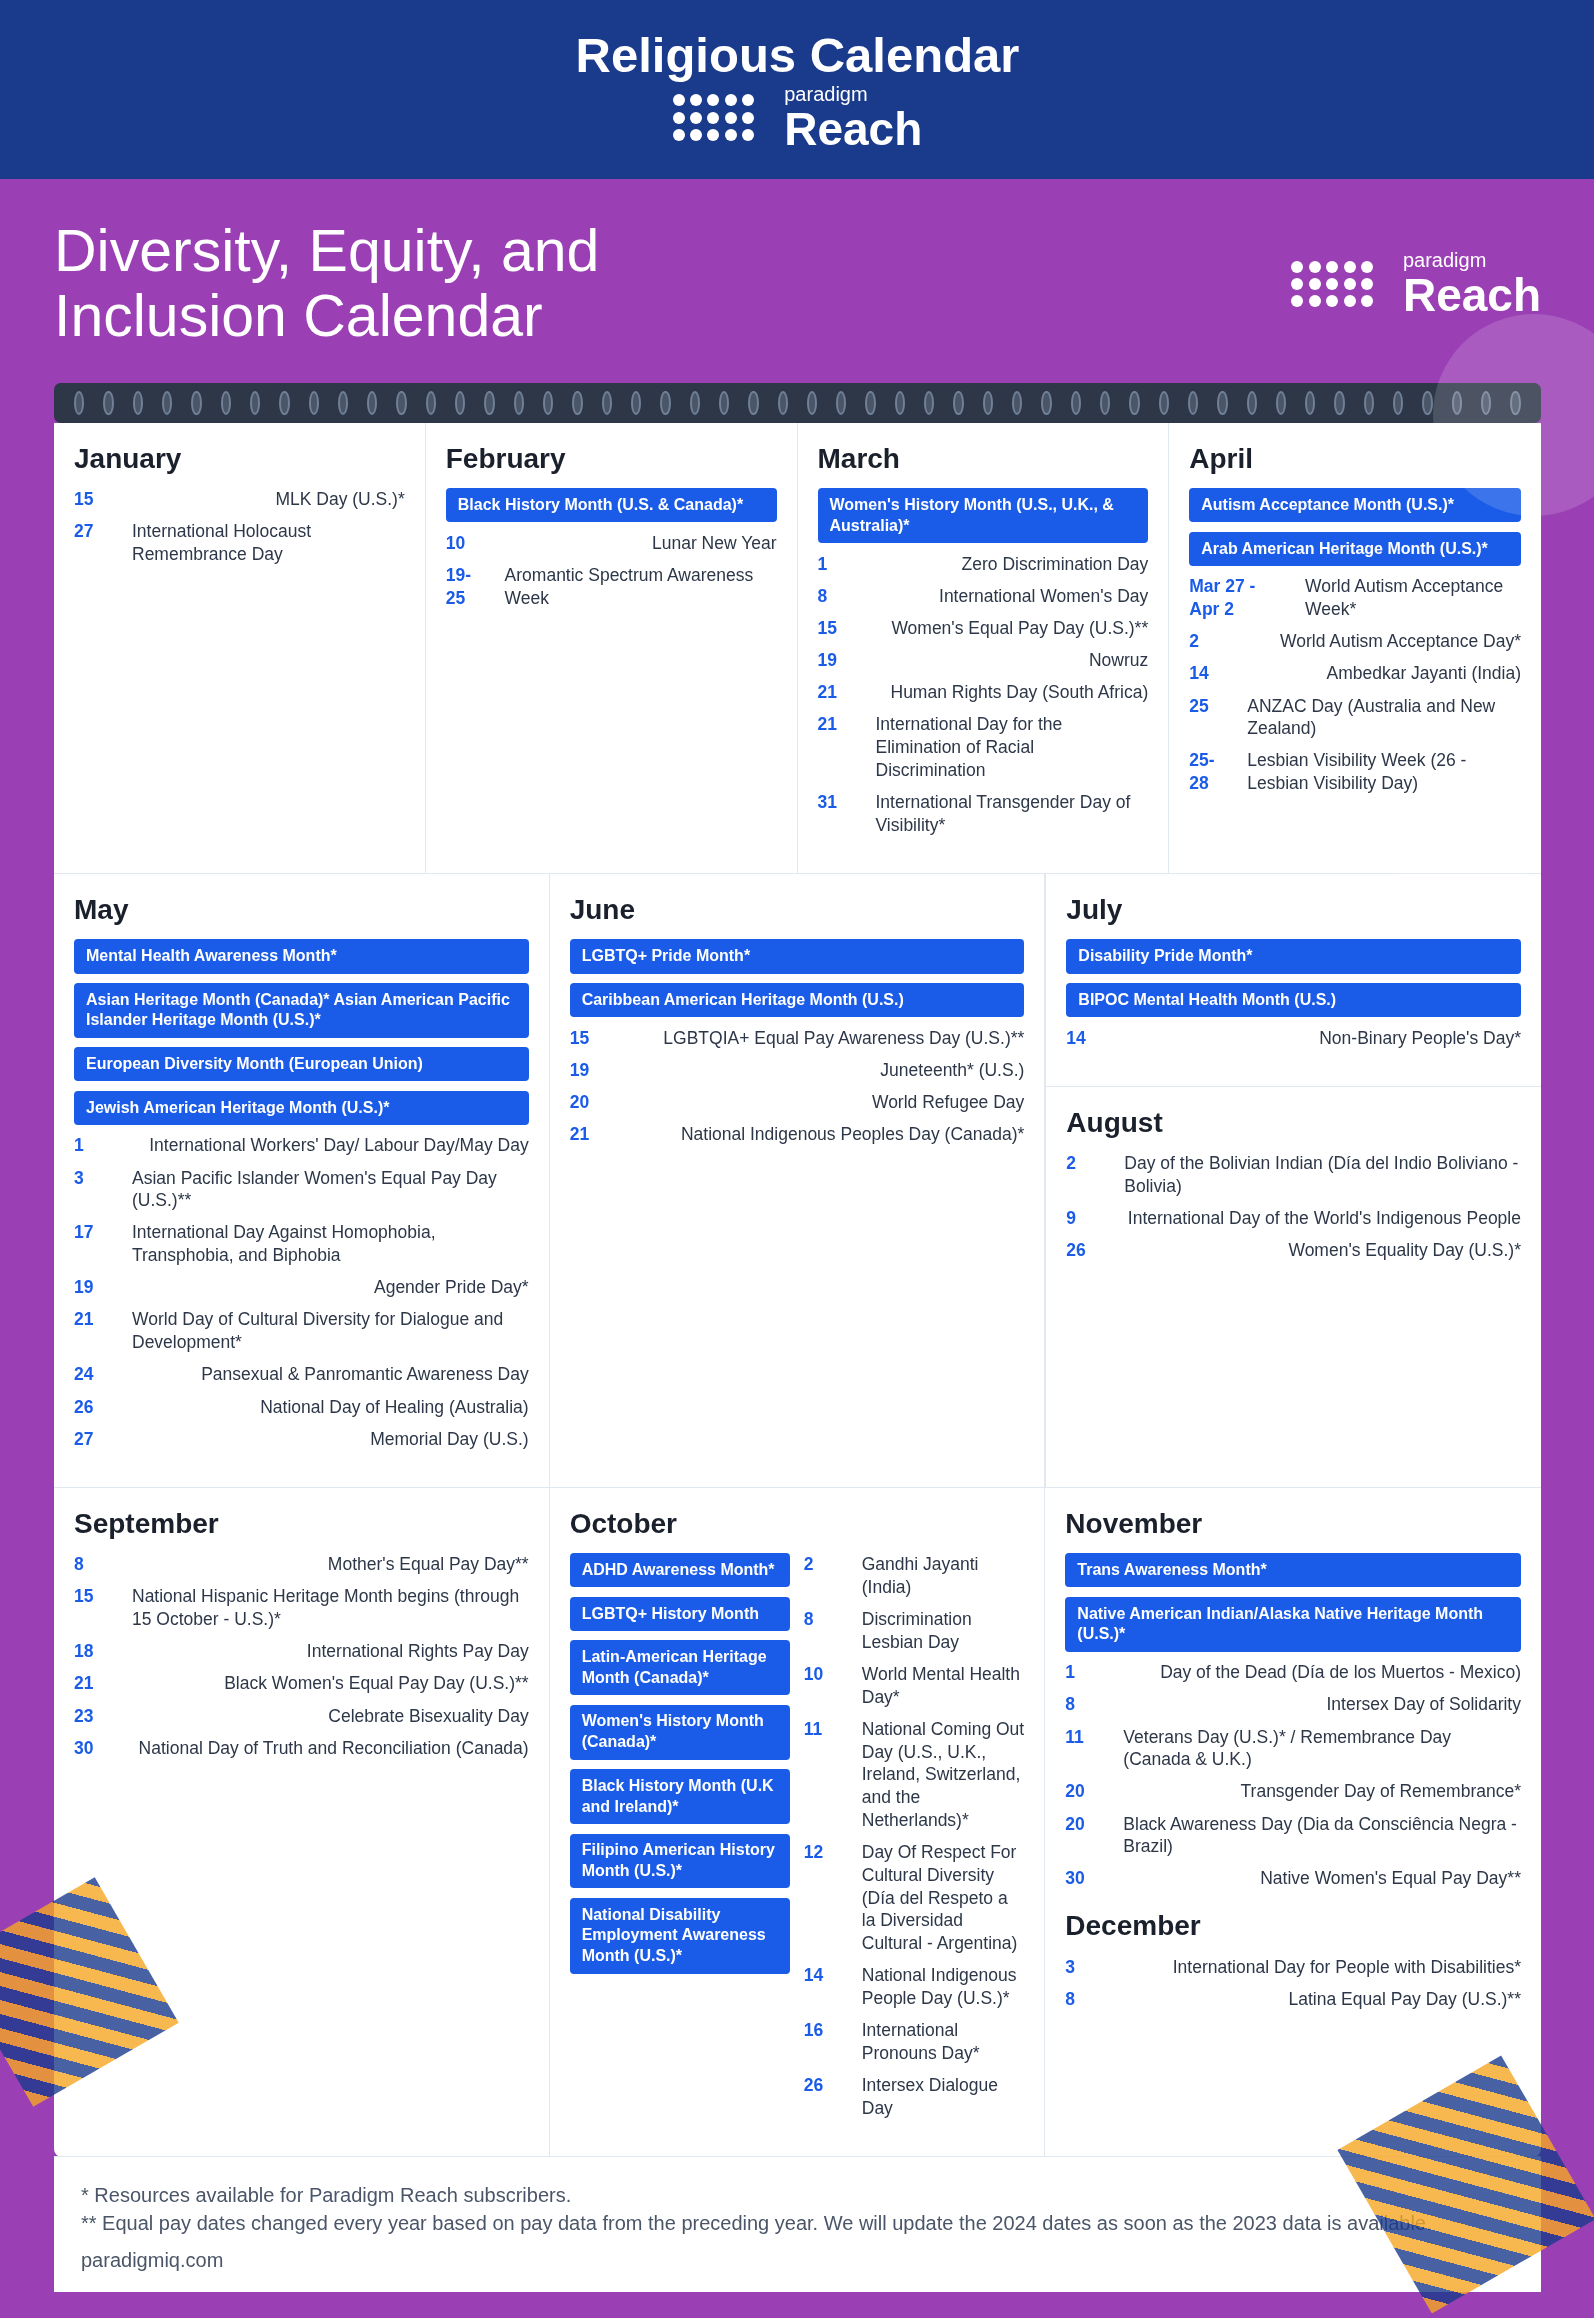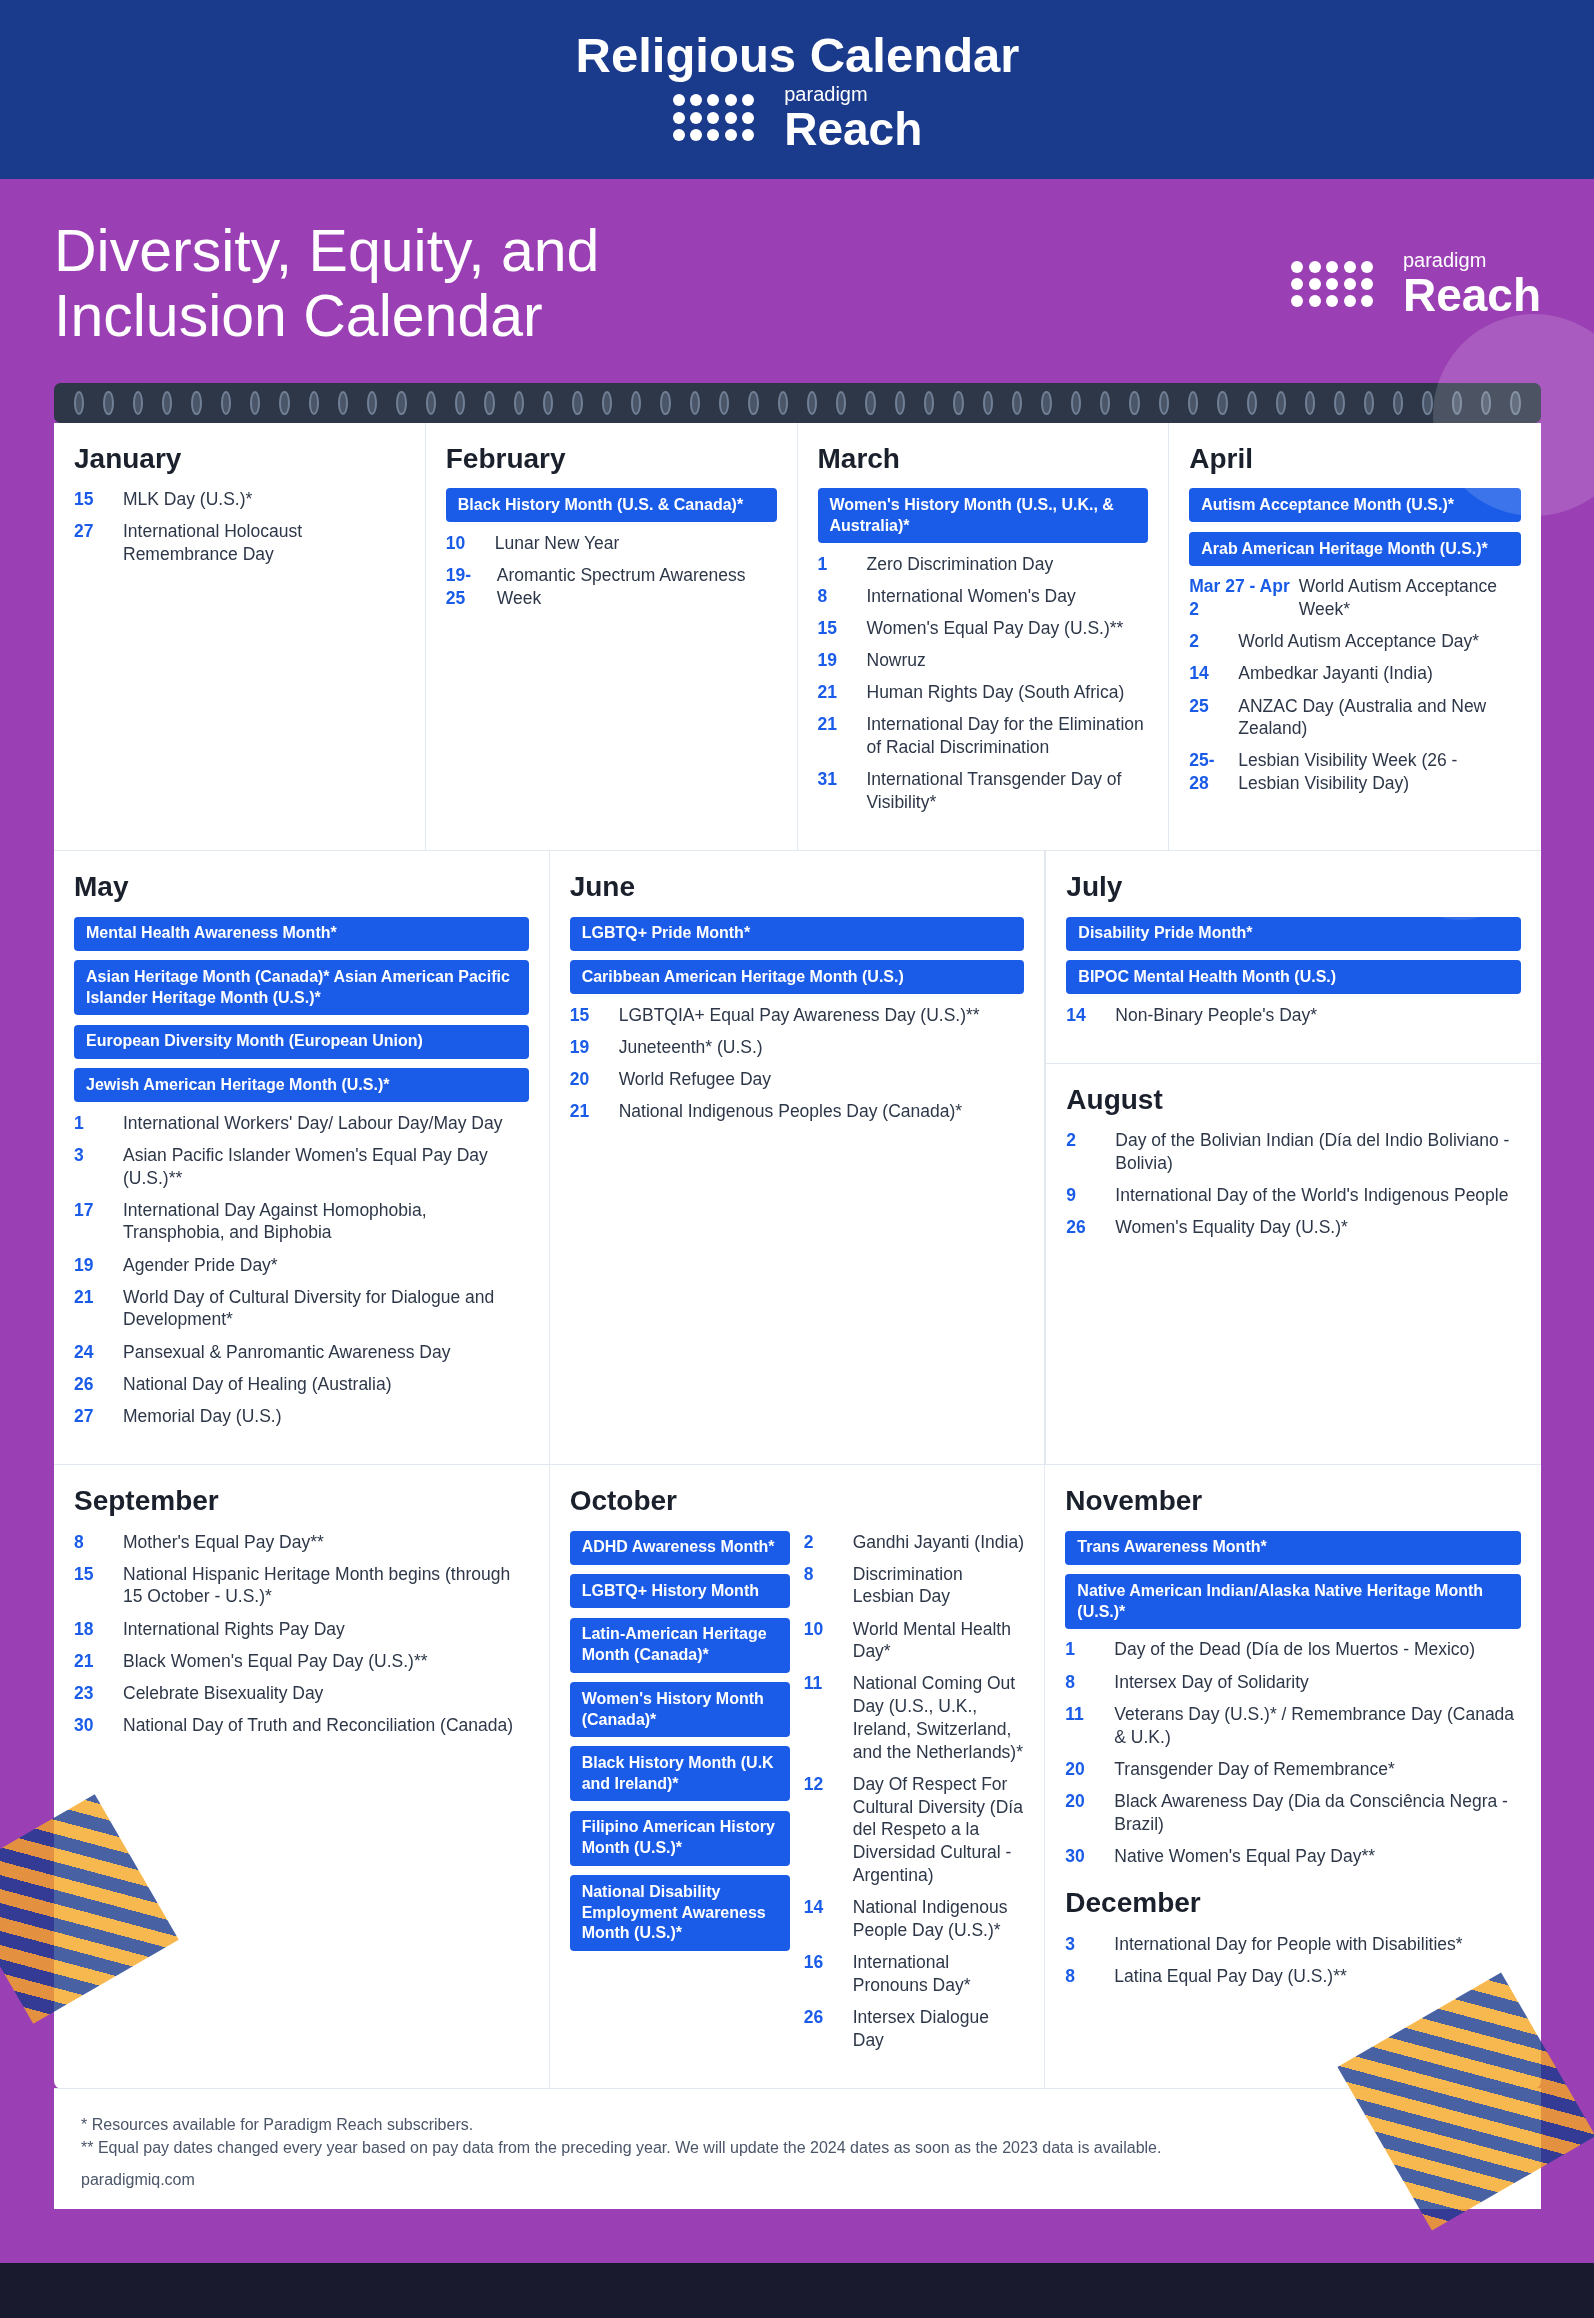--- a/index.html
+++ b/index.html
@@ -189,38 +189,39 @@
       font-size: 16px;
       font-weight: bold;
       padding: 6.7px 12px;
       border-radius: 4px;
       margin-bottom: 9.4px;
       line-height: 1.3;
     }
 
     .event-item {
       display: flex;
-      gap: 9px;
+      gap: 18px;
       margin-bottom: 9.4px;
       font-size: 17.5px;
       line-height: 1.3;
+      justify-content: space-between;
     }
     .event-date {
       font-weight: bold;
       color: #1a5ce8;
       min-width: 40px;
       font-size: 17.5px;
     }
     .event-date.blue-text { color: #1a5ce8; }
     .event-text {
       color: #2d3748;
       font-size: 17.5px;
     }
     .footer-notes {
-      font-size: 16px;
+      font-size: 20px;
       color: #4a5568;
       margin-bottom: 5.4px;
     }
   </style>
 </head>
 <body>
 
 <div class="header">
   <div class="header-title">Religious Calendar</div>
   <div class="logo">

